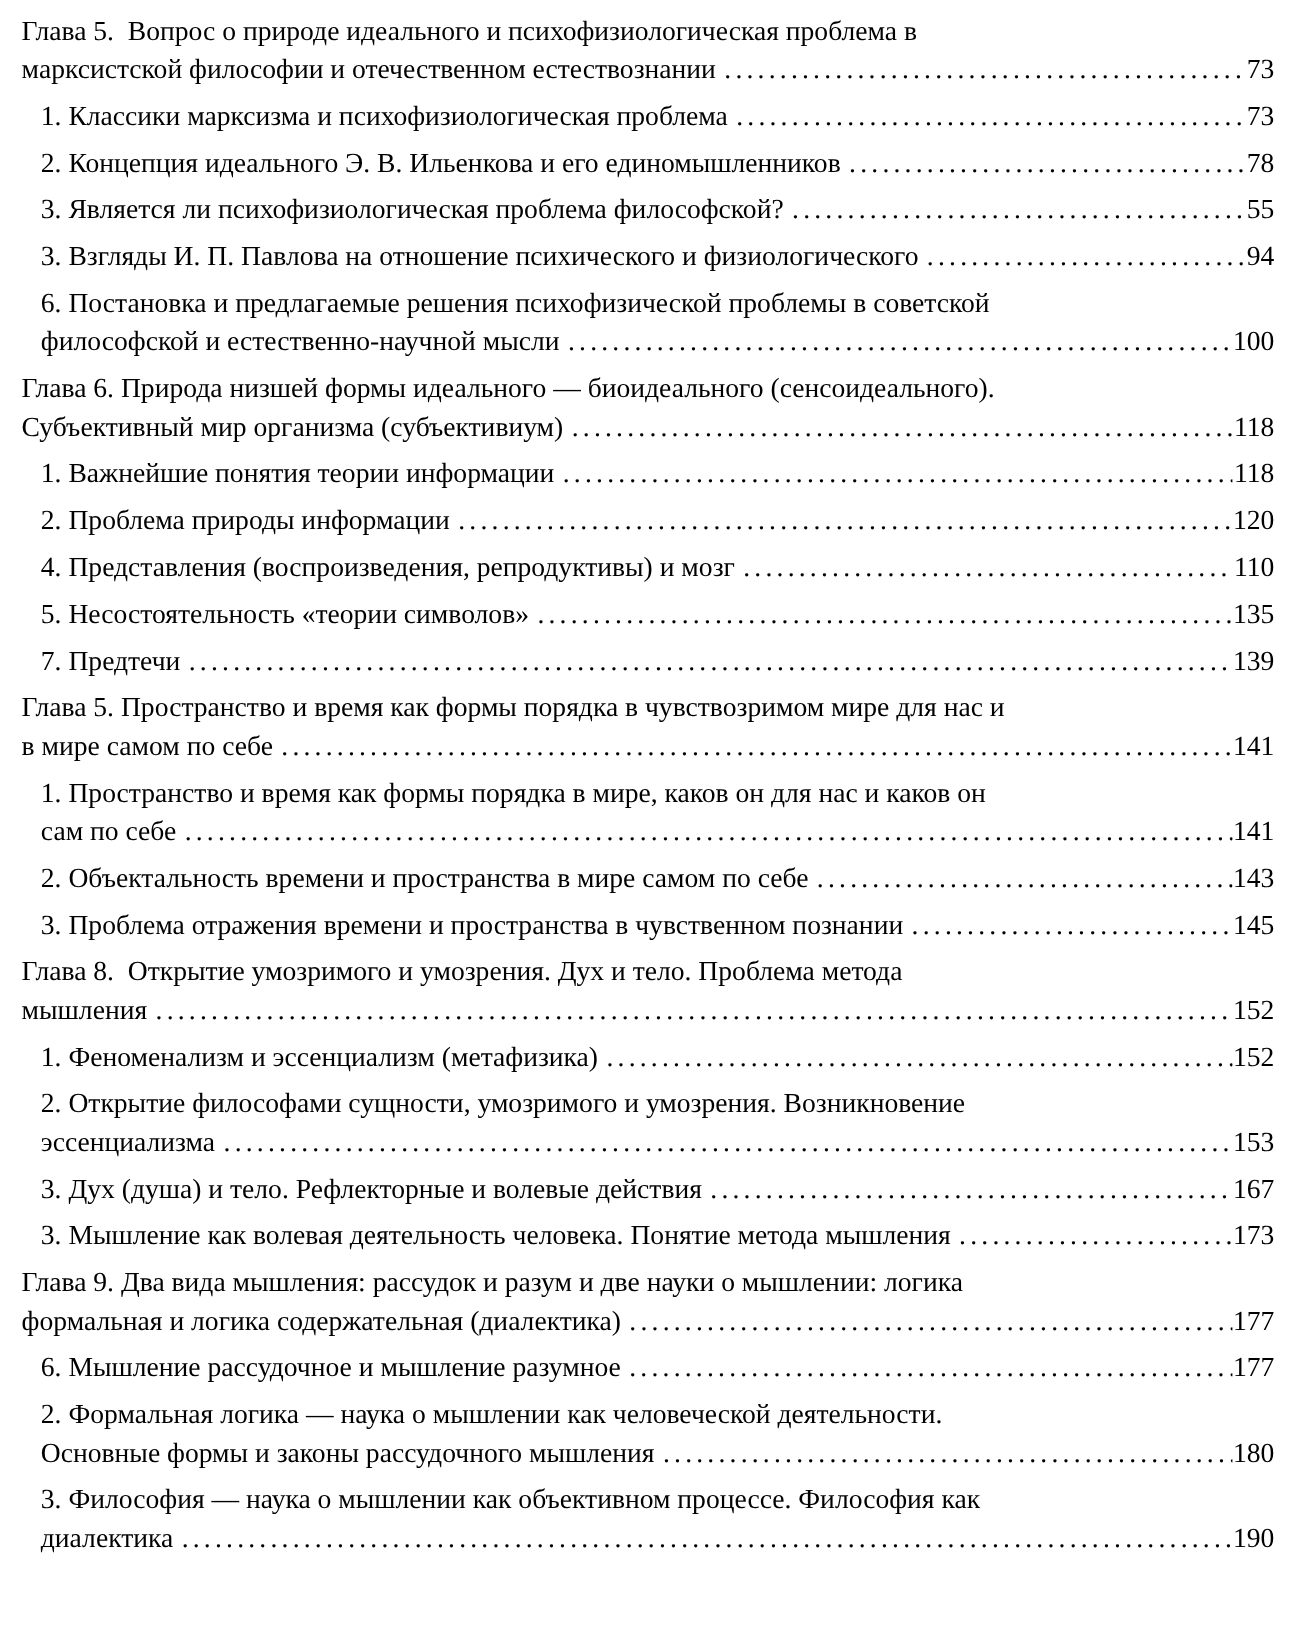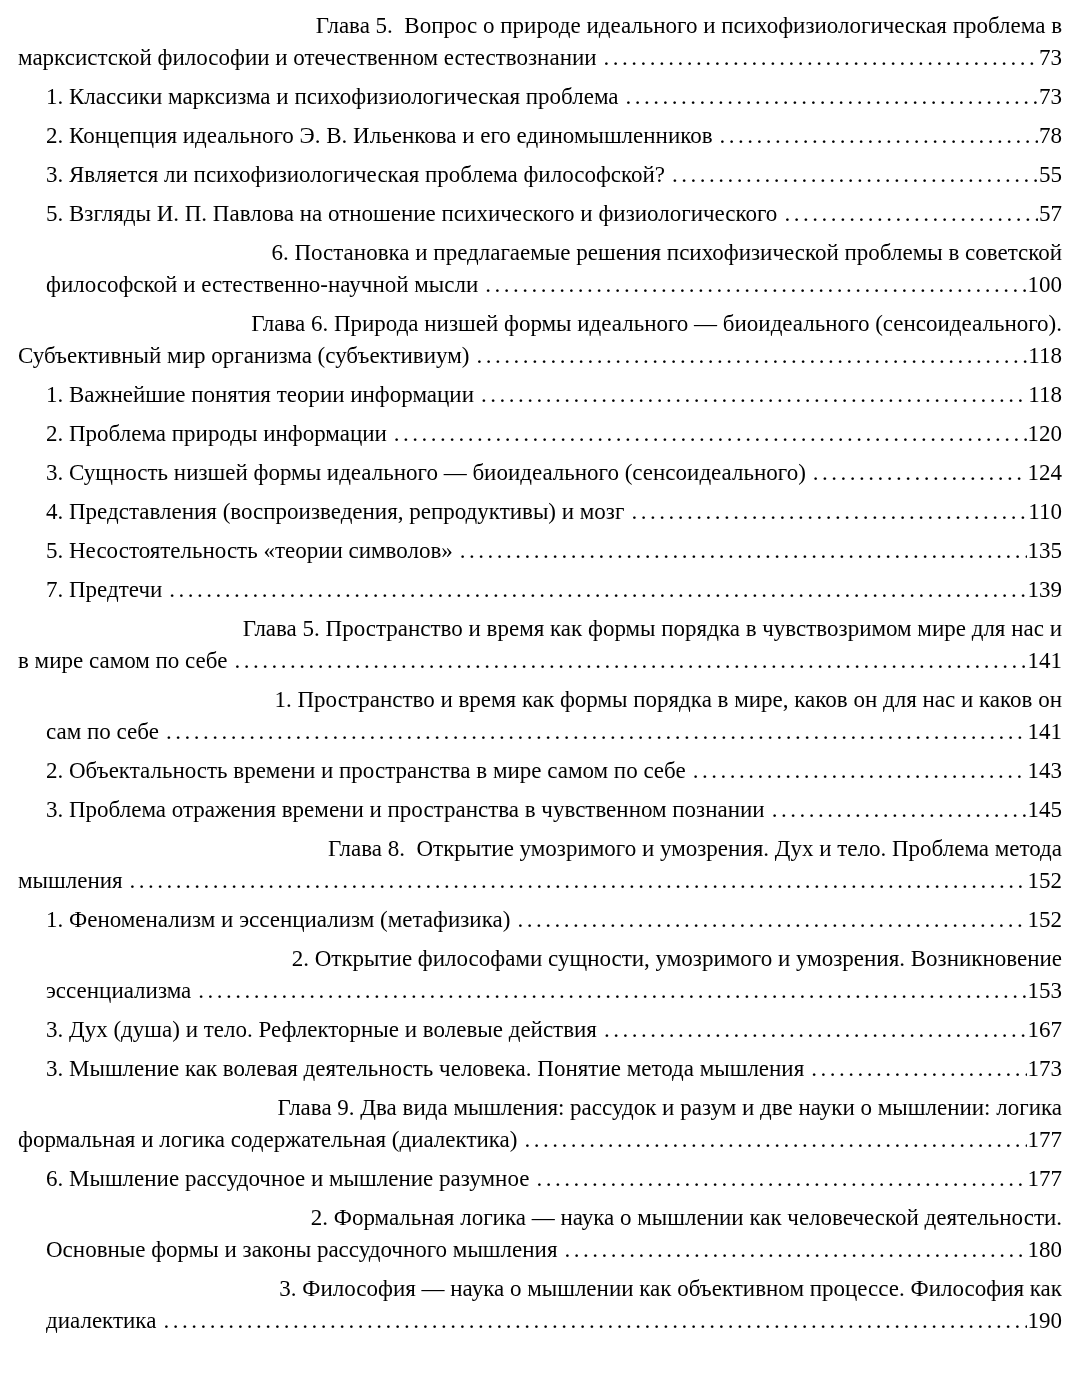--- a/index.html
+++ b/index.html
@@ -13,27 +13,26 @@
     color: #000000;
     font-family: "Liberation Serif", "DejaVu Serif", serif;
     font-size: 23px;
     overflow: hidden;
   }
   .page {
     box-sizing: border-box;
     width: 1080px;
     height: 1376px;
     padding: 10px 18px 0 18px;
-    text-align: right;
   }
   .entry {
     margin: 0 0 7px 0;
   }
   .entry.sub {
-    margin-left: 28px;
+    margin-left: 16px;
   }
   .line {
     line-height: 32px;
     white-space: pre;
   }
   .leader-line {
     display: flex;
     align-items: baseline;
   }
   .txt {
@@ -67,38 +66,35 @@
     <div class="entry sub">
       <div class="line leader-line"><span class="txt">1. Классики марксизма и психофизиологическая проблема</span><span class="dots"></span><span class="pagenum">73</span></div>
     </div>
     <div class="entry sub">
       <div class="line leader-line"><span class="txt">2. Концепция идеального Э. В. Ильенкова и его единомышленников</span><span class="dots"></span><span class="pagenum">78</span></div>
     </div>
     <div class="entry sub">
       <div class="line leader-line"><span class="txt">3. Является ли психофизиологическая проблема философской?</span><span class="dots"></span><span class="pagenum">55</span></div>
     </div>
     <div class="entry sub">
-      <div class="line leader-line"><span class="txt">5. Взгляды И. П. Павлова на отношение психического и физиологического</span><span class="dots"></span><span class="pagenum">57</span></div>
+      <div class="line leader-line"><span class="txt">3. Взгляды И. П. Павлова на отношение психического и физиологического</span><span class="dots"></span><span class="pagenum">94</span></div>
     </div>
     <div class="entry sub">
       <div class="line">6. Постановка и предлагаемые решения психофизической проблемы в советской</div>
       <div class="line leader-line"><span class="txt">философской и естественно-научной мысли</span><span class="dots"></span><span class="pagenum">100</span></div>
     </div>
     <div class="entry chapter">
       <div class="line">Глава 6. Природа низшей формы идеального — биоидеального (сенсоидеального).</div>
       <div class="line leader-line"><span class="txt">Субъективный мир организма (субъективиум)</span><span class="dots"></span><span class="pagenum">118</span></div>
     </div>
     <div class="entry sub">
       <div class="line leader-line"><span class="txt">1. Важнейшие понятия теории информации</span><span class="dots"></span><span class="pagenum">118</span></div>
     </div>
     <div class="entry sub">
       <div class="line leader-line"><span class="txt">2. Проблема природы информации</span><span class="dots"></span><span class="pagenum">120</span></div>
-    </div>
-    <div class="entry sub">
-      <div class="line leader-line"><span class="txt">3. Сущность низшей формы идеального — биоидеального (сенсоидеального)</span><span class="dots"></span><span class="pagenum">124</span></div>
     </div>
     <div class="entry sub">
       <div class="line leader-line"><span class="txt">4. Представления (воспроизведения, репродуктивы) и мозг</span><span class="dots"></span><span class="pagenum">110</span></div>
     </div>
     <div class="entry sub">
       <div class="line leader-line"><span class="txt">5. Несостоятельность «теории символов»</span><span class="dots"></span><span class="pagenum">135</span></div>
     </div>
     <div class="entry sub">
       <div class="line leader-line"><span class="txt">7. Предтечи</span><span class="dots"></span><span class="pagenum">139</span></div>
     </div>

